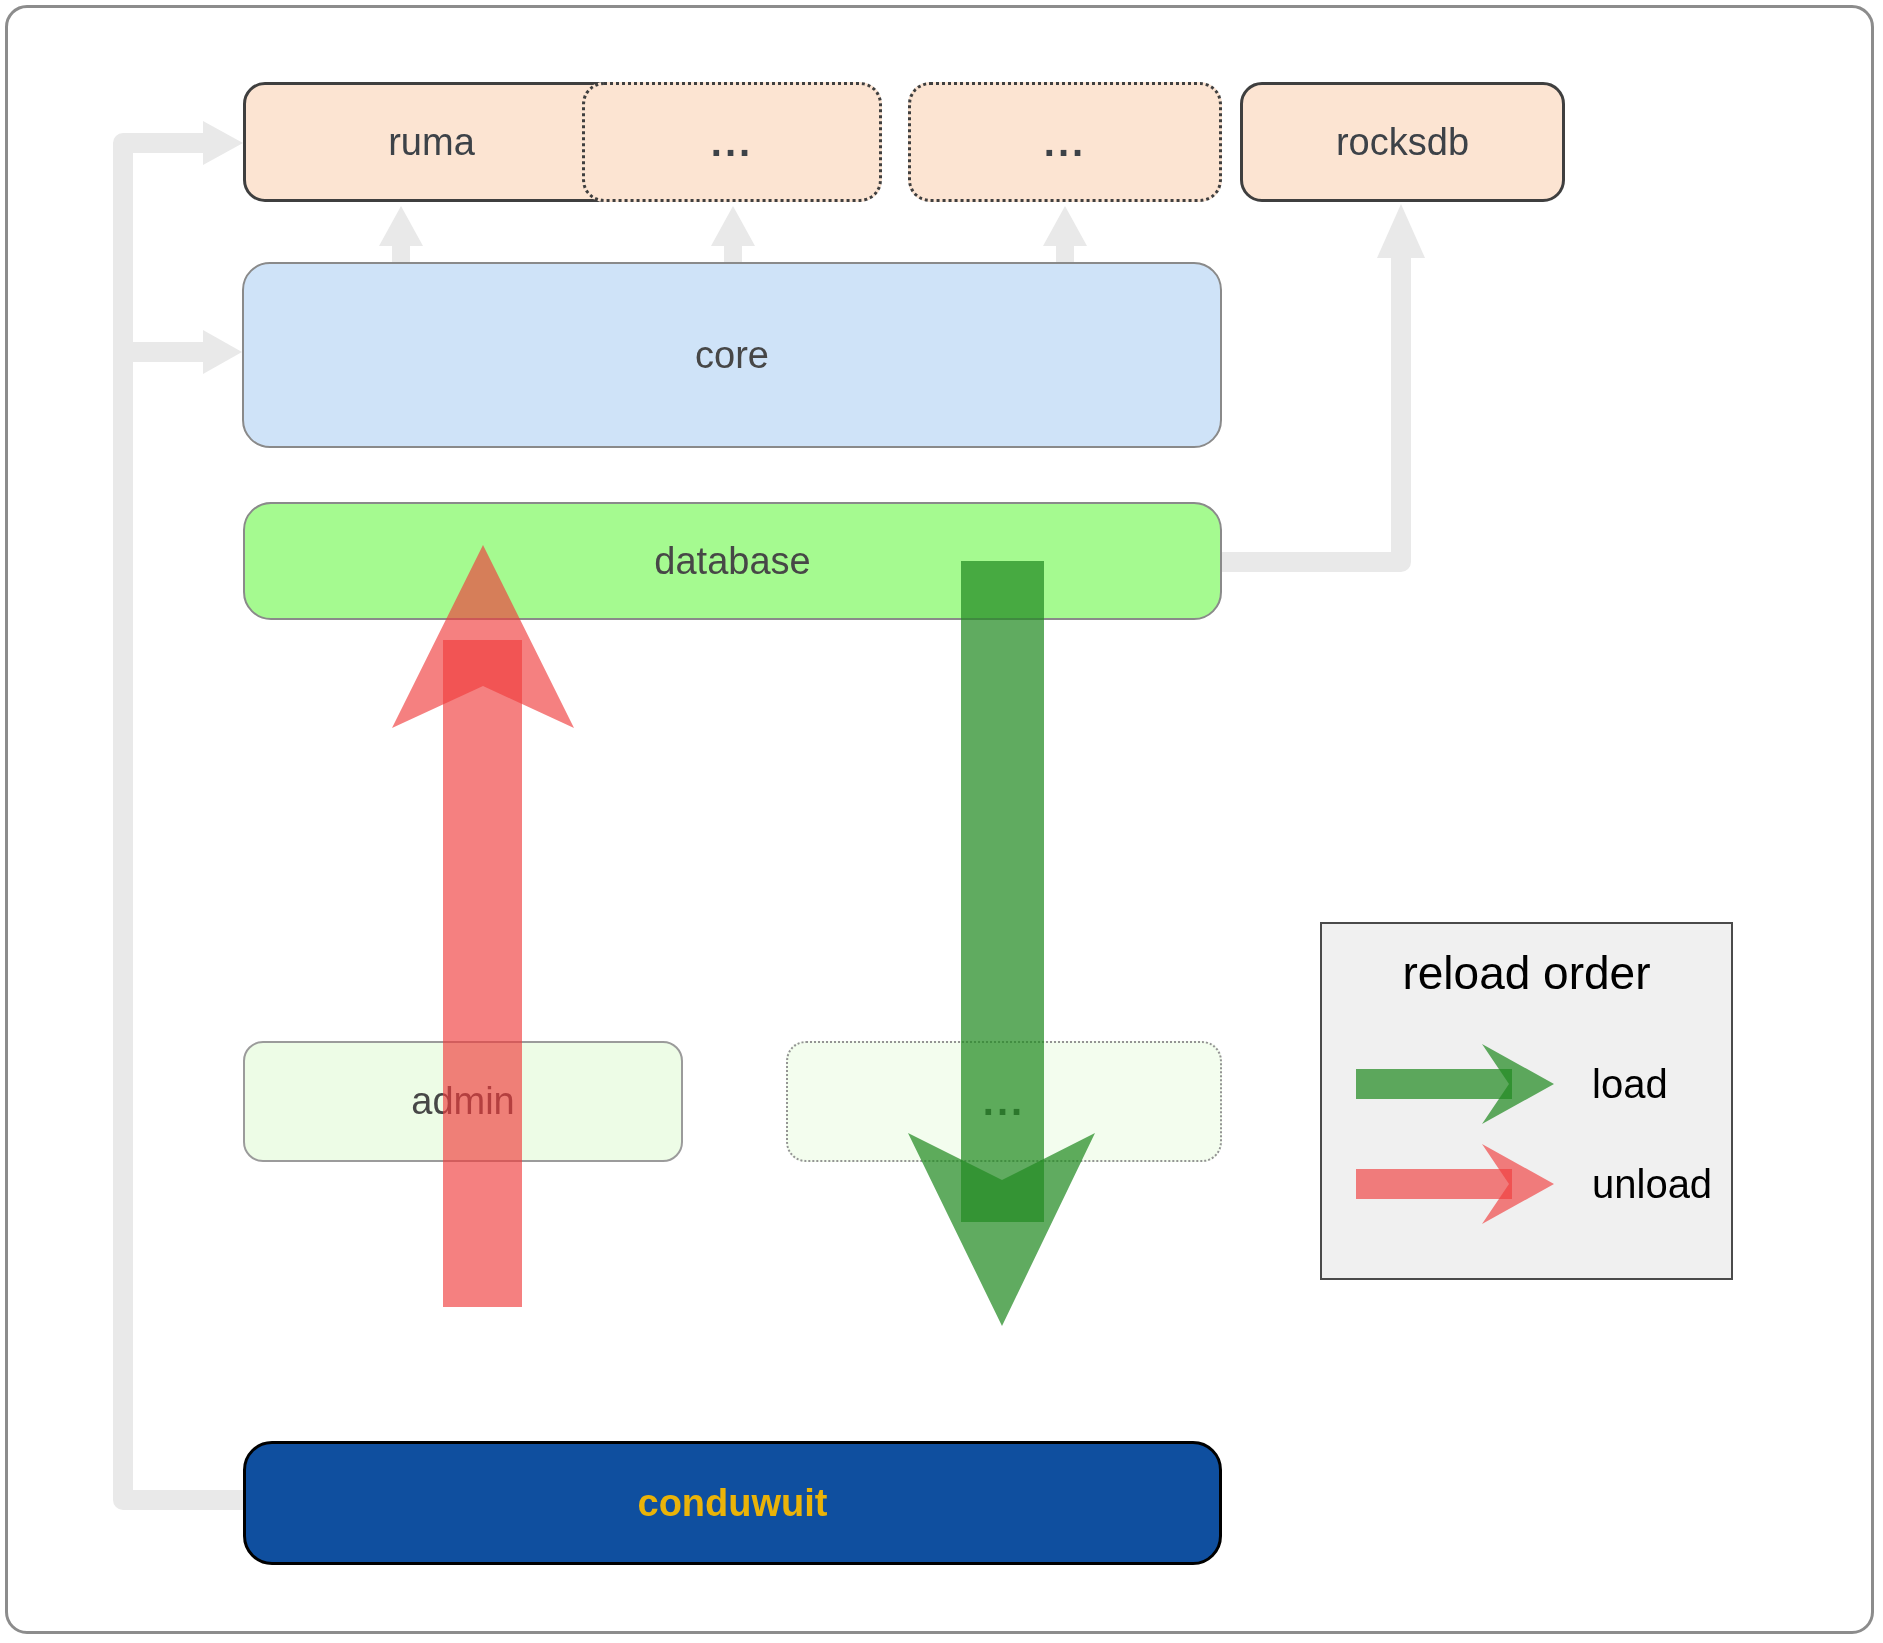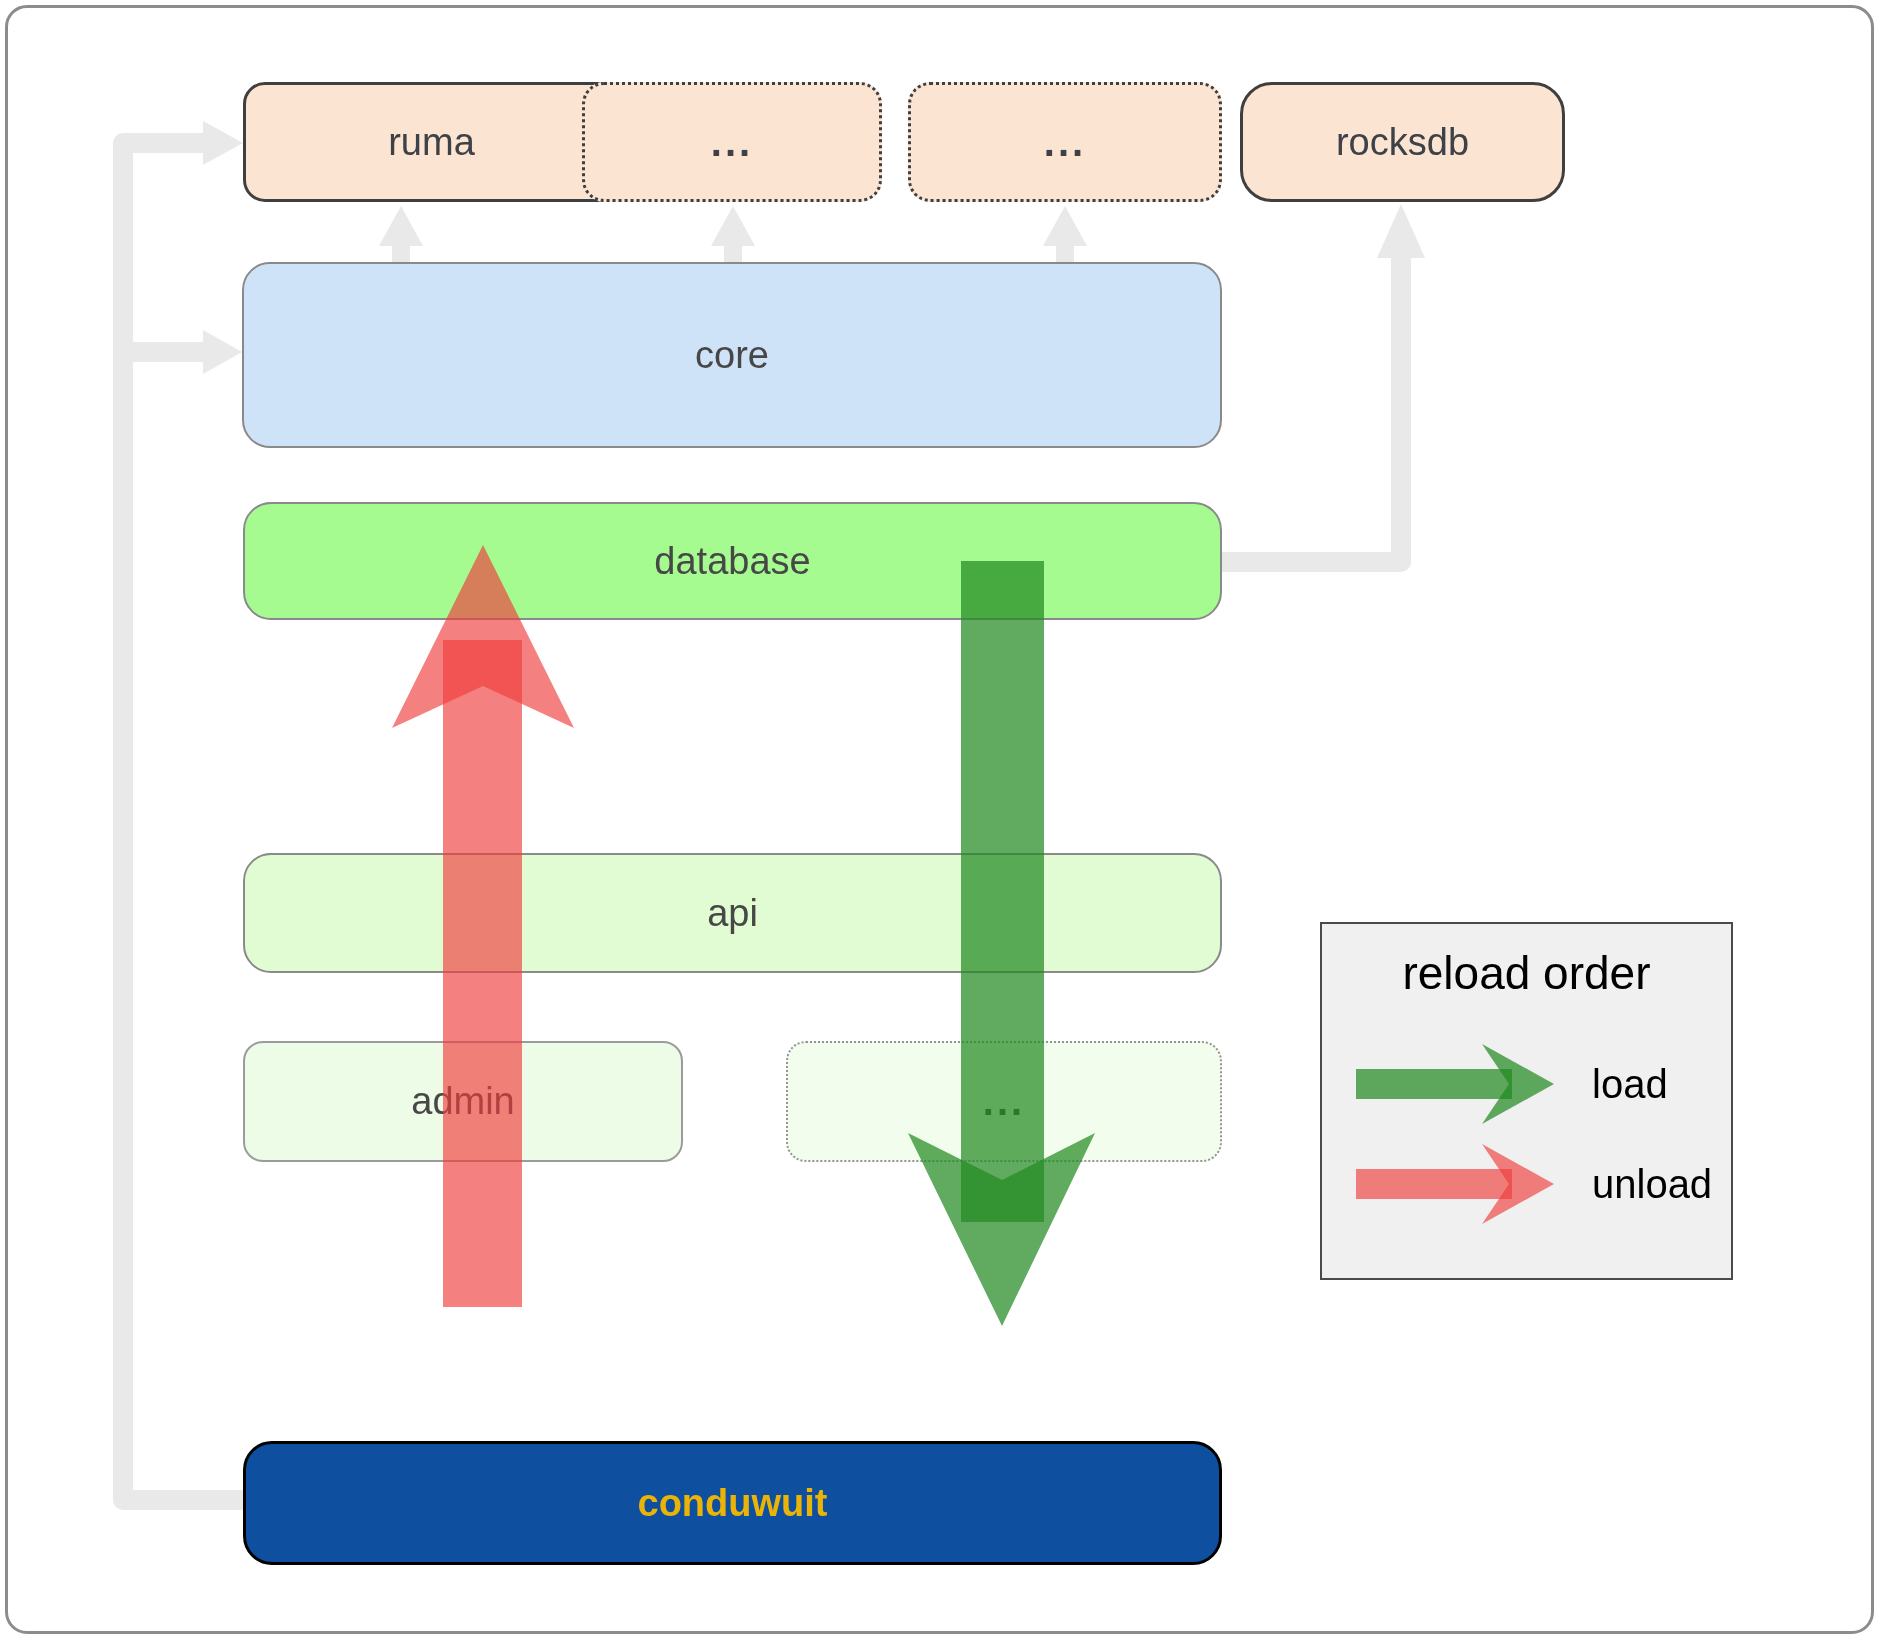--- a/index.html
+++ b/index.html
@@ -117,32 +117,29 @@
 
   <div class="node peach" style="left:243px; top:82px; width:377px; height:120px;">
     <span class="lbl">ruma</span>
   </div>
   <div class="node peach dots" style="left:582px; top:82px; width:300px; height:120px;">
     <span class="lbl ellipsis-lbl">...</span>
   </div>
   <div class="node peach dots" style="left:908px; top:82px; width:314px; height:120px;">
     <span class="lbl ellipsis-lbl">...</span>
   </div>
-  <div class="node peach" style="left:1240px; top:82px; width:325px; height:120px;border-radius:32px;">
+  <div class="node peach" style="left:1240px; top:82px; width:325px; height:120px;">
     <span class="lbl">rocksdb</span>
   </div>
 
   <div class="node core" style="left:242px; top:262px; width:980px; height:186px;">
     <span class="lbl">core</span>
   </div>
   <div class="node database" style="left:243px; top:502px; width:979px; height:118px;">
     <span class="lbl">database</span>
-  </div>
-  <div class="node api" style="left:243px; top:853px; width:979px; height:120px;">
-    <span class="lbl">api</span>
   </div>
   <div class="node admin" style="left:243px; top:1041px; width:440px; height:121px;">
     <span class="lbl">admin</span>
   </div>
   <div class="node admindots" style="left:786px; top:1041px; width:436px; height:121px;">
     <span class="lbl ellipsis-lbl">...</span>
   </div>
   <div class="node conduwuit" style="left:243px; top:1441px; width:979px; height:124px;">
     <span class="lbl">conduwuit</span>
   </div>

